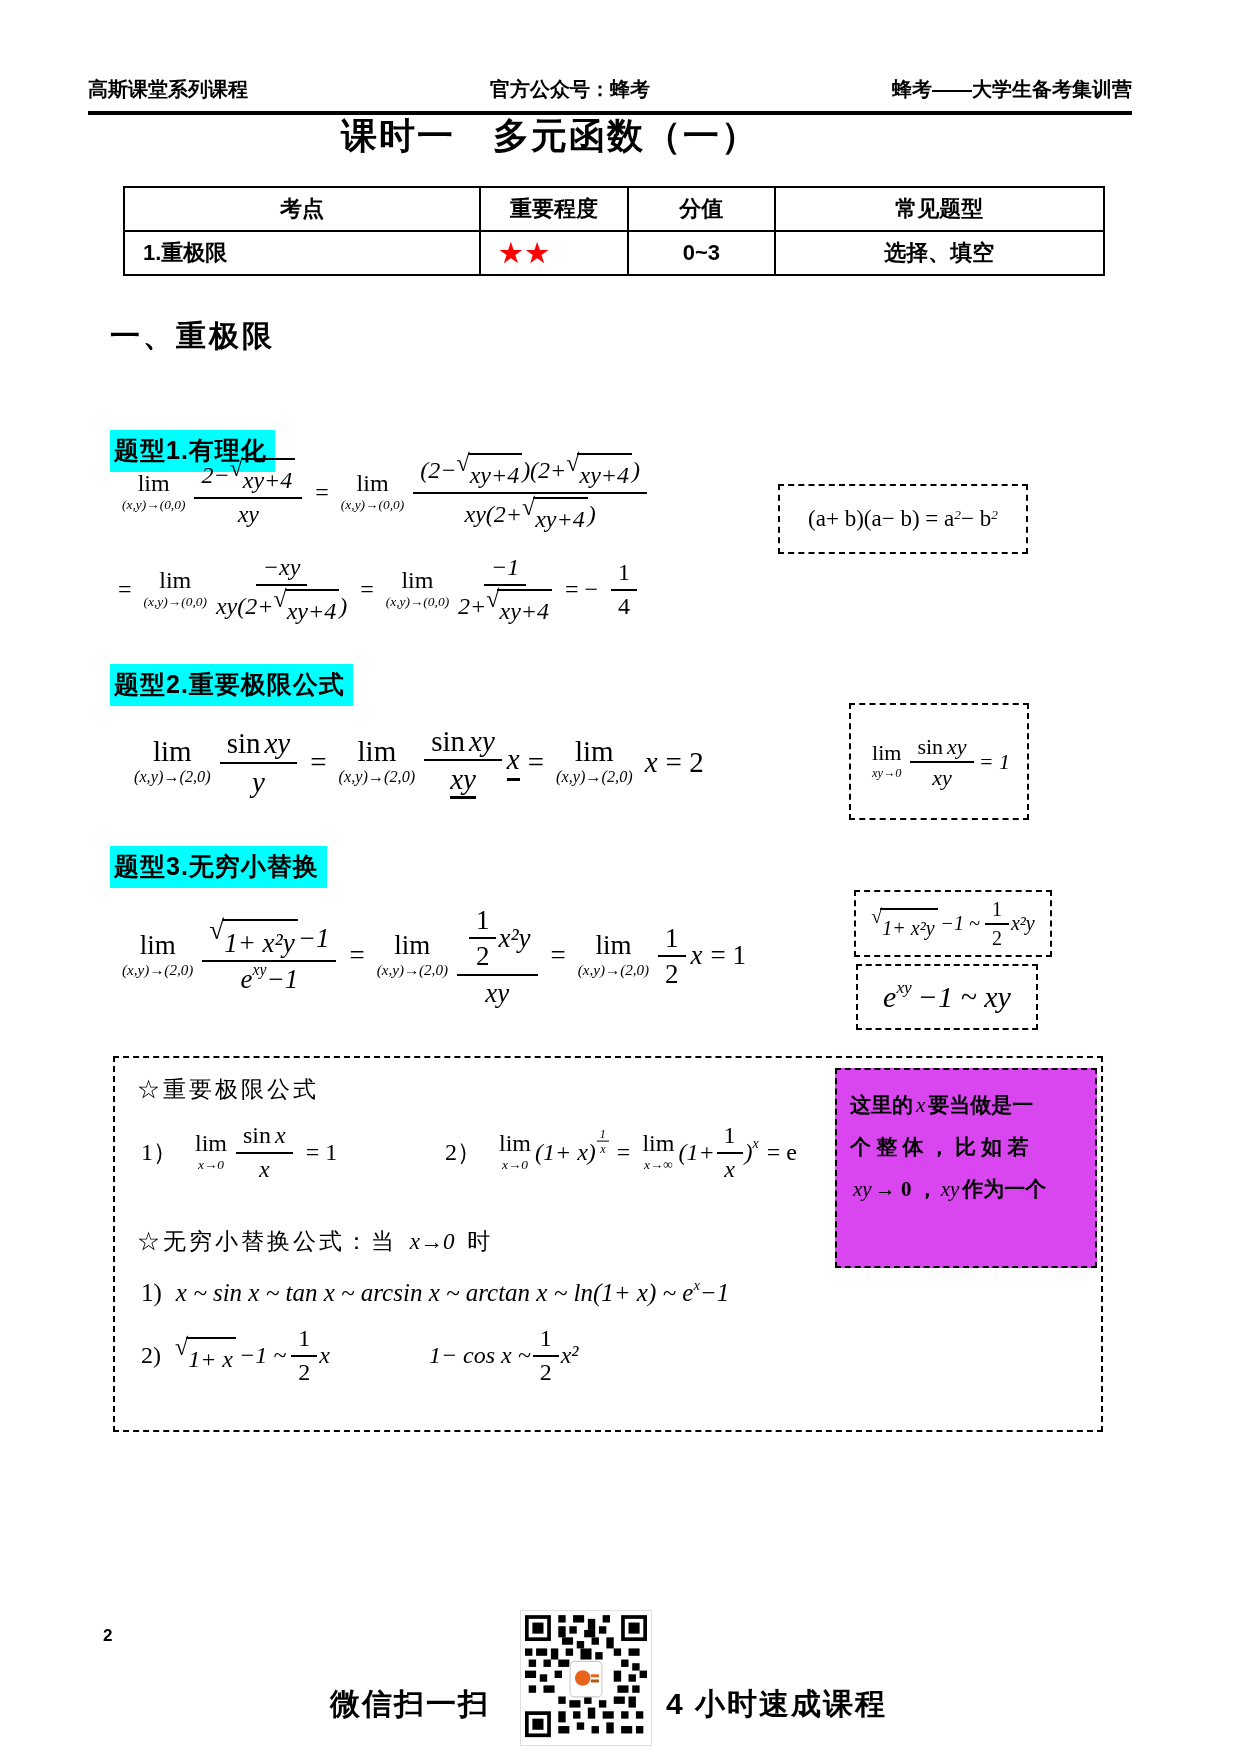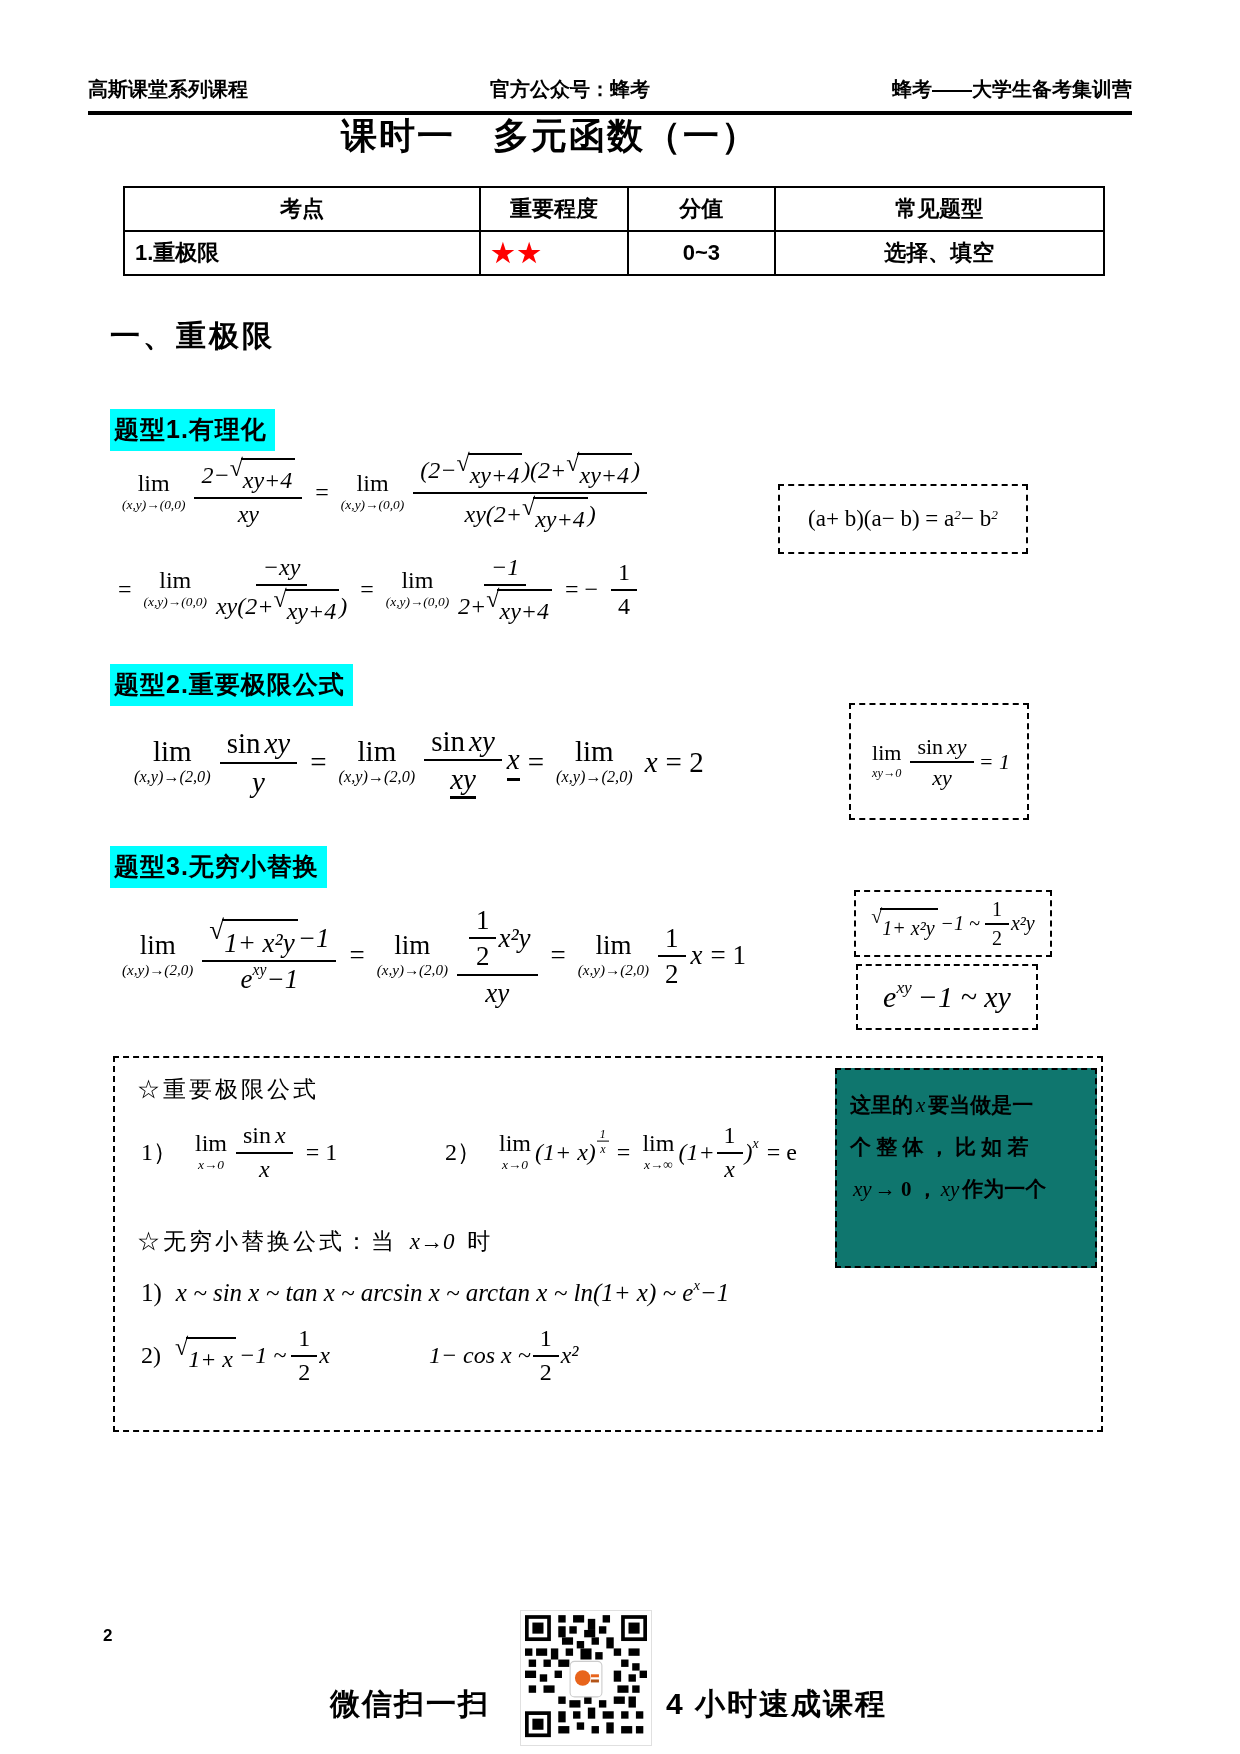--- a/index.html
+++ b/index.html
@@ -11,21 +11,21 @@
        justify-content:space-between;font-weight:bold;font-size:20px;
        padding-bottom:8px;border-bottom:4px solid #000;}
 
   .doc-title{position:absolute;left:0;top:112px;width:1100px;text-align:center;
        font-weight:bold;font-size:36px;letter-spacing:2px;}
 
   
   table.kv{position:absolute;left:123px;top:186px;width:982px;border-collapse:collapse;
        font-weight:bold;font-size:22px;}
   table.kv td{border:2.5px solid #000;height:38px;text-align:center;padding:2px 6px;}
-  table.kv td.lft{text-align:left;padding-left:10px;}
+  table.kv td.lft{text-align:left;padding-left:18px;}
   .star{color:#ff0000;letter-spacing:3px;font-size:26px;}
 
   .sec-head{position:absolute;left:110px;top:316px;font-size:30px;font-weight:bold;letter-spacing:3px;}
 
   .hl{position:absolute;background:#00ffff;font-weight:bold;font-size:25px;
       padding:4px 8px 5px 4px;letter-spacing:1px;}
 
   
   .math{position:absolute;display:flex;align-items:center;
         font-family:"Liberation Serif",serif;font-style:italic;}
@@ -54,21 +54,21 @@
         justify-content:center;font-family:"Liberation Serif",serif;font-style:italic;}
 
   
   .bigbox{position:absolute;left:113px;top:1056px;width:986px;height:372px;
           border:2.5px dashed #000;}
   .bigbox .bb-title{position:absolute;left:22px;font-size:23px;letter-spacing:3px;
           font-family:"Liberation Serif",serif;}
   .bigbox .no{font-style:normal;margin-right:14px;}
 
   
-  .note{position:absolute;left:835px;top:1068px;width:232px;height:168px;background:#0f766e;
+  .note{position:absolute;left:835px;top:1068px;width:232px;height:168px;background:#d946ef;
         border:2px dashed #000;padding:14px 13px;font-size:21px;line-height:2.0;
         font-family:"Liberation Serif",serif;font-weight:bold;}
   .note .v{font-style:italic;font-weight:normal;padding:0 3px;}
 
   
   .pagenum{position:absolute;left:103px;top:1626px;font-size:17px;font-weight:bold;}
   .foot-label{position:absolute;font-size:30px;font-weight:bold;letter-spacing:2px;}
   .qr{position:absolute;left:520px;top:1610px;width:130px;height:134px;background:#fff;
       border:1px solid #e0e0e0;display:flex;align-items:center;justify-content:center;}
 </style>
@@ -103,21 +103,21 @@
       <td class="lft">1.重极限</td>
       <td class="lft"><span class="star">★★</span></td>
       <td>0~3</td>
       <td>选择、填空</td>
     </tr>
   </tbody>
     </table>
 
   <div class="sec-head">一、重极限</div>
 
-  <div class="hl" style="left:110px;top:409px;">题型1.有理化</div>
+  <div class="hl" style="left:110px;top:430px;">题型1.有理化</div>
 
   <div class="math" style="left:118px;top:448px;height:88px;font-size:24px;">
     <span class="lim">
         <span class="word">lim</span>
         <span class="sub">(x,y)→(0,0)</span>
       </span>
     <span class="frac">
       <span class="num">
           <span>2−</span>
           <span class="sqrt">

